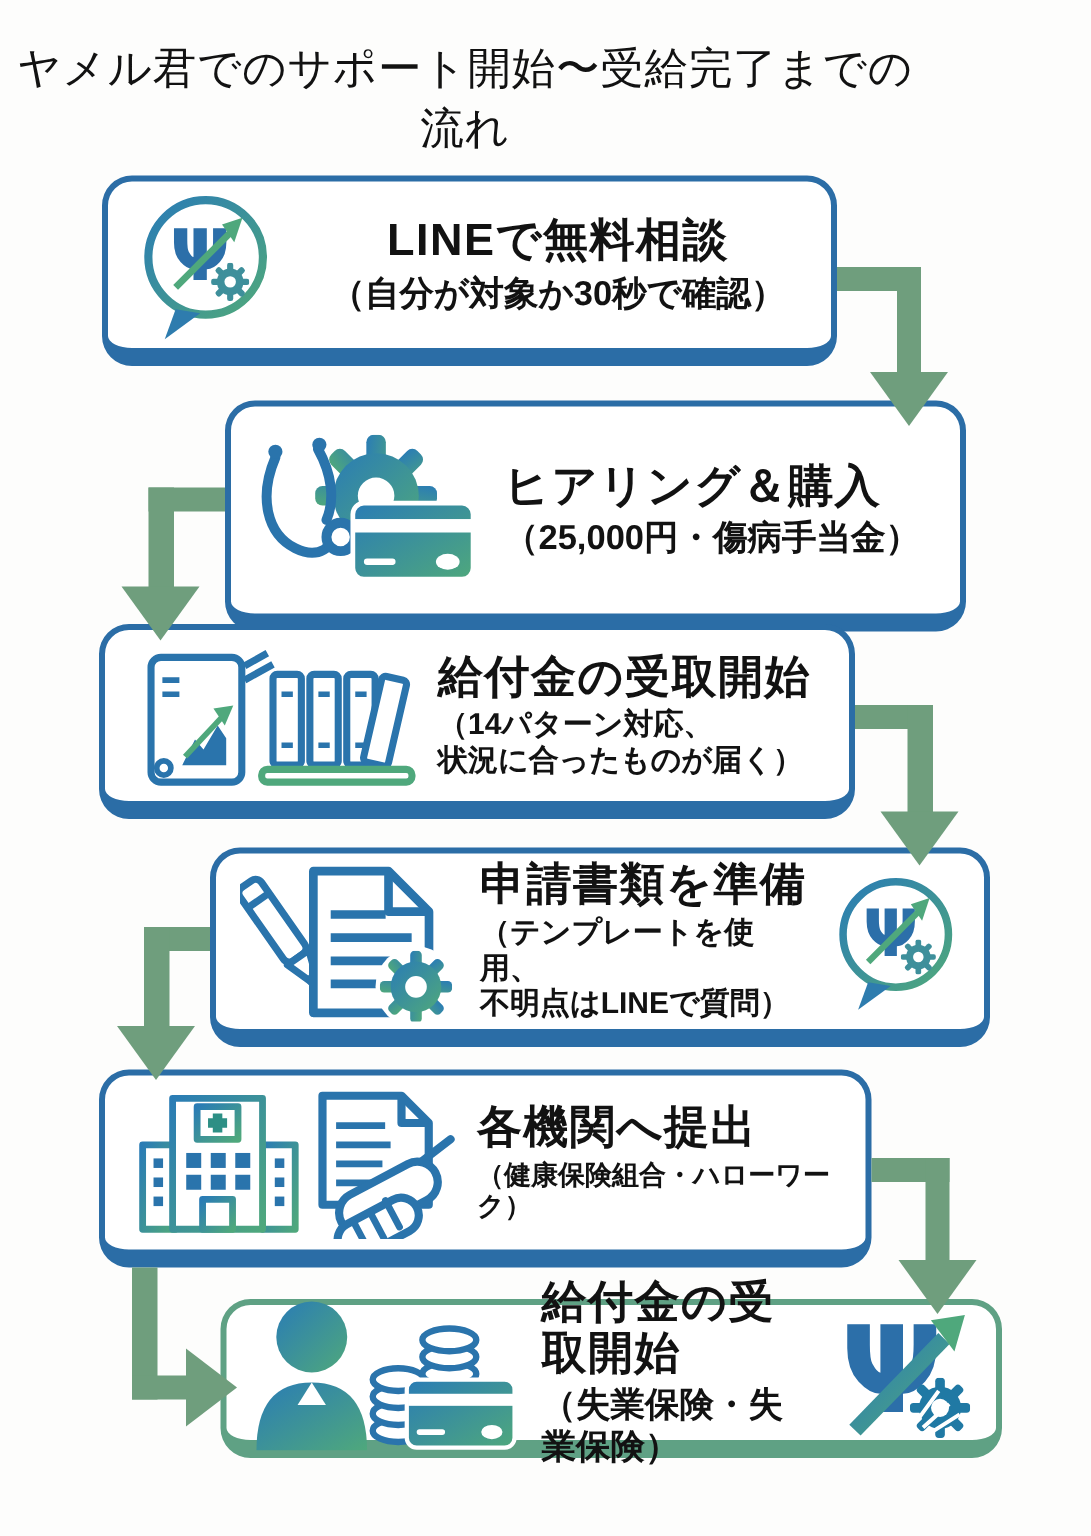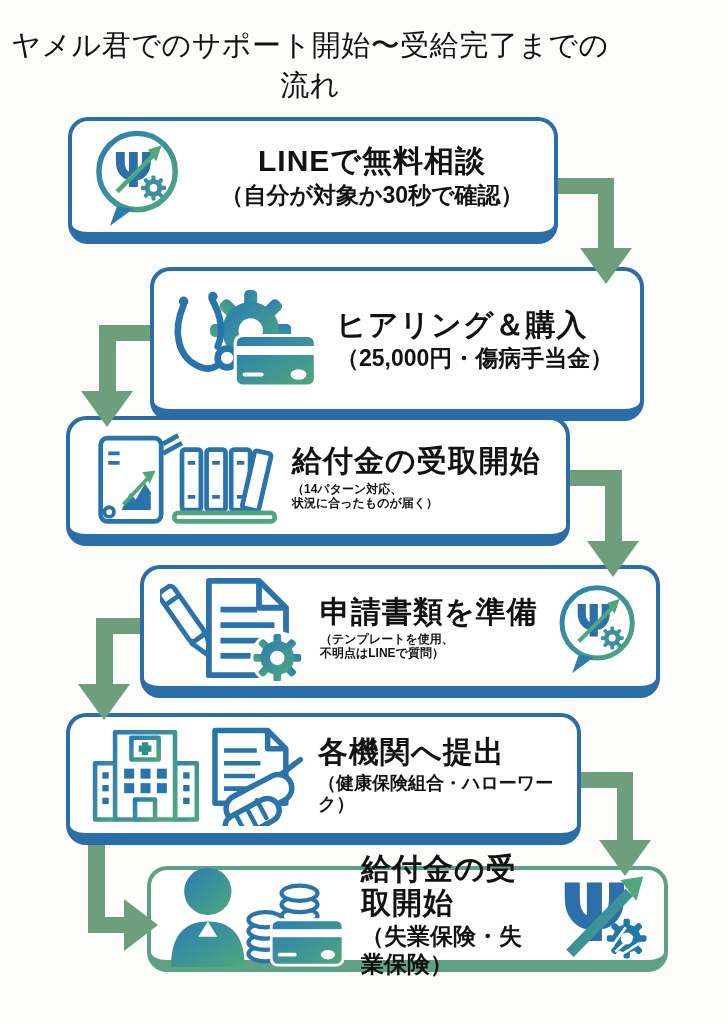--- a/index.html
+++ b/index.html
@@ -9,21 +9,21 @@
     font-size:29px;font-weight:400;color:#121212;letter-spacing:.5px;}
   .step{position:absolute;background:#fff;border:4px solid #2b6da6;border-bottom-width:12px;
     border-radius:20px;box-sizing:border-box;z-index:2;}
   .step.green{border-color:#5fa184;}
   .step-inner{display:flex;align-items:center;height:100%;padding:0 12px 0 16px;gap:14px;}
   .icon{flex:0 0 auto;}
   .txt{flex:1 1 auto;color:#121212;}
   .t{font-size:30px;font-weight:900;line-height:1.12;letter-spacing:1px;}
   .s{font-size:23px;font-weight:800;margin-top:4px;line-height:1.18;}
   .s span{display:block;}
-  .step3 .s,.step4 .s{font-size:12px;}
+  .step3 .s,.step4 .s{font-size:20px;}
   .step5 .s{font-size:18px;}
   .bar{position:absolute;background:#6f9e7d;z-index:3;}
   .head-down{position:absolute;width:0;height:0;border-left:26px solid transparent;
     border-right:26px solid transparent;border-top:36px solid #6f9e7d;z-index:3;}
   .head-right{position:absolute;width:0;height:0;border-top:26px solid transparent;
     border-bottom:26px solid transparent;border-left:34px solid #6f9e7d;z-index:3;}
   svg{display:block;}
 </style>
 </head>
 <body>

